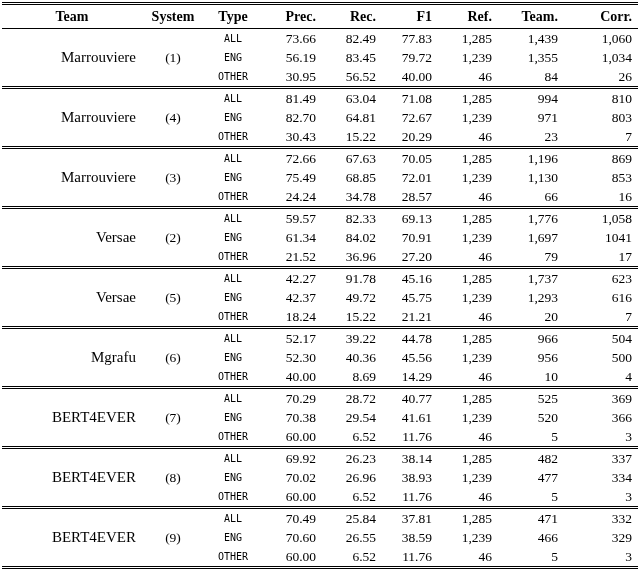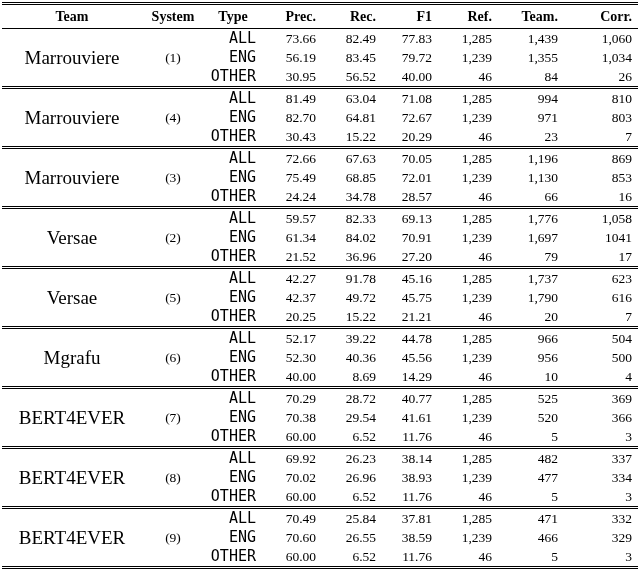--- a/index.html
+++ b/index.html
@@ -41,32 +41,32 @@
   th.num { text-align: right; }
   td {
     font-size: 13.5px;
     height: 19px;
     line-height: 19px;
     padding: 0 6px;
     white-space: nowrap;
     overflow: hidden;
   }
   td.team {
-    text-align: center;
+    text-align: right;
     vertical-align: middle;
-    font-size: 19px;
+    font-size: 15px;
   }
   td.system {
     text-align: center;
     vertical-align: middle;
   }
   td.type {
     font-family: "DejaVu Sans Mono", "Liberation Mono", monospace;
-    font-size: 15px;
-    text-align: right;
+    font-size: 10px;
+    text-align: center;
   }
   td.num {
     text-align: right;
     font-variant-numeric: lining-nums;
   }
 </style>
 </head>
 <body>
 
 <div class="table-wrap">
@@ -231,26 +231,26 @@
           <td class="num">1,285</td>
           <td class="num">1,737</td>
           <td class="num">623</td>
         </tr>
         <tr>
           <td class="type">ENG</td>
           <td class="num">42.37</td>
           <td class="num">49.72</td>
           <td class="num">45.75</td>
           <td class="num">1,239</td>
-          <td class="num">1,790</td>
+          <td class="num">1,293</td>
           <td class="num">616</td>
         </tr>
         <tr>
           <td class="type">OTHER</td>
-          <td class="num">20.25</td>
+          <td class="num">18.24</td>
           <td class="num">15.22</td>
           <td class="num">21.21</td>
           <td class="num">46</td>
           <td class="num">20</td>
           <td class="num">7</td>
         </tr>
       </tbody>
       <tbody>
         <tr>
           <td class="team" rowspan="3">Mgrafu</td>

